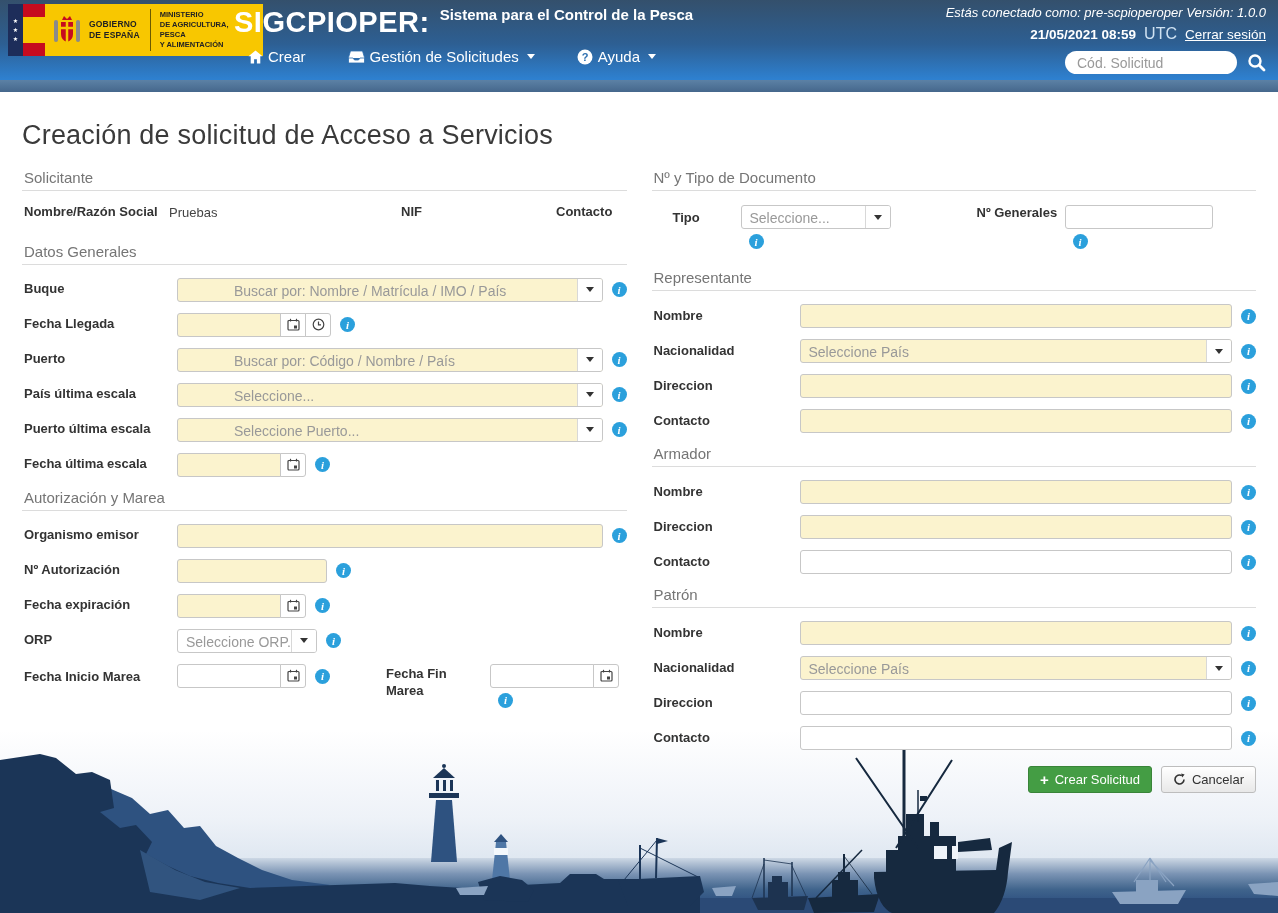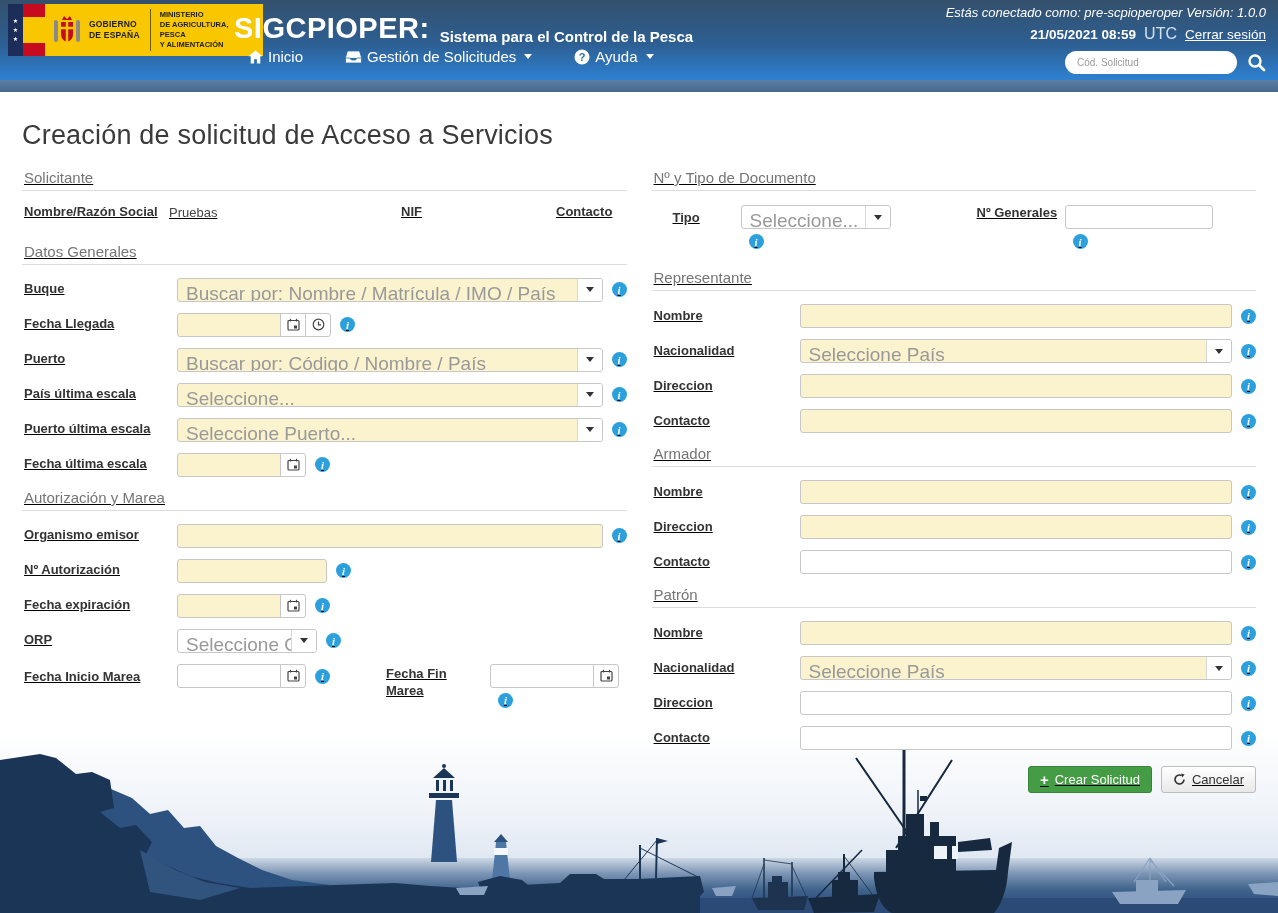--- a/index.html
+++ b/index.html
@@ -18,82 +18,82 @@
   .eu-strip span { color:#fff; font-size:6px; line-height:6px; }
   .es-flag { width:22px; display:flex; flex-direction:column; }
   .es-flag .r { flex:1; background:#c60b1e; } .es-flag .y { flex:2; background:#f8c700; }
   .crest { width:44px; display:flex; align-items:center; justify-content:center; }
   .gov-text { display:flex; flex-direction:column; justify-content:center; padding-right:10px;
     font-weight:bold; font-size:8.5px; color:#222; line-height:1.3; letter-spacing:.2px; }
   .logo-divider { width:1px; background:#6b5a00; margin:5px 0; }
   .min-text { display:flex; flex-direction:column; justify-content:center; padding:0 10px 0 9px;
     font-weight:bold; font-size:7.5px; color:#222; line-height:1.35; width:112px; }
 
-  .title-block { position:absolute; left:234px; top:6px; color:#fff; display:flex; align-items:flex-end;margin-top:6px; }
+  .title-block { position:absolute; left:234px; top:6px; color:#fff; display:flex; align-items:flex-start; }
   .app-name { font-size:29px; font-weight:bold; letter-spacing:.5px; }
   .app-subtitle { font-size:15px; font-weight:bold; margin-left:10px; }
 
   .nav { position:absolute; left:248px; top:48px; display:flex; align-items:center; gap:42px;
     color:#fff; font-size:15px; }
   .nav-item { display:flex; align-items:center; gap:5px; cursor:pointer; }
   .nav-caret { width:0; height:0; border-left:4px solid transparent; border-right:4px solid transparent;
     border-top:5px solid #fff; margin-left:3px; }
 
   .session { position:absolute; right:12px; top:5px; text-align:right; color:#fff; }
   .session-line1 { font-style:italic; font-size:13px; }
   .session-line2 { margin-top:5px; font-size:13.5px; display:flex; justify-content:flex-end;
     align-items:baseline; gap:8px; }
   .dt { font-weight:bold; } .utc { color:#cfe2f2; font-size:16px; }
   .logout { text-decoration:underline; cursor:pointer; }
   .search-wrap { margin-top:8px; display:flex; align-items:center; justify-content:flex-end; gap:10px; }
   .search-input { width:172px; height:23px; border:none; border-radius:12px; padding:0 12px;
-    font-size:10px; color:#444; outline:none; background:#fff; }
+    font-size:14px; color:#444; outline:none; background:#fff; }
   .search-input::placeholder { color:#999; }
 
   
   .content { position:relative; z-index:2; padding:0 22px; }
   h1 { font-size:27px; font-weight:500; color:#3a3a3a; margin:28px 0 2px; padding-left:0;
     letter-spacing:.2px; }
-  .columns { display:flex; gap:25px; margin-top:6px;text-decoration:underline; }
+  .columns { display:flex; gap:25px; margin-top:6px; }
   .col { flex:1; min-width:0; }
 
   .sec { font-size:15px; color:#757575; border-bottom:1px solid #dcdcdc; padding:0 0 4px 2px;
     margin:12px 0 13px; }
   .row { display:flex; align-items:center; margin-bottom:11px; }
   .lbl { font-weight:bold; font-size:13px; color:#333; line-height:1.3; }
   .l-lbl { width:155px; flex-shrink:0; padding-left:2px; }
   .r-lbl { width:148px; flex-shrink:0; padding-left:2px; }
 
   .input { height:24px; border:1px solid #c7c7c7; border-radius:3px; background:#fbf3ce;
     font-size:13px; color:#555; padding:0 8px; outline:none; }
   .input::placeholder { color:#999; }
   .white { background:#fff !important; }
 
   .select { height:24px; border:1px solid #c7c7c7; border-radius:3px; background:#fbf3ce;
     display:flex; align-items:stretch; cursor:pointer; overflow:hidden; }
-  .sel-txt { flex:1; font-size:19px; color:#999; padding:4px 8px; white-space:nowrap;
+  .sel-txt { flex:1; font-size:14px; color:#999; padding:4px 8px; white-space:nowrap;
     overflow:hidden; }
   .sel-btn { width:25px; border-left:1px solid #d8d8d8; background:#fff; display:flex;
     align-items:center; justify-content:center; flex-shrink:0; }
   .caret { width:0; height:0; border-left:4px solid transparent; border-right:4px solid transparent;
     border-top:5px solid #333; }
 
   .dategroup { display:flex; }
   .dategroup .input { width:104px; border-radius:3px 0 0 3px; }
   .icon-btn { width:26px; height:24px; border:1px solid #c7c7c7; margin-left:-1px; background:#fff;
     display:flex; align-items:center; justify-content:center; cursor:pointer; padding:0; }
   .icon-btn:last-child { border-radius:0 3px 3px 0; }
 
   .info { width:15px; height:15px; border-radius:50%; background:#2ba0dc; color:#fff;
     font:italic bold 11px "Liberation Serif", serif; display:inline-flex; align-items:center;
     justify-content:center; margin-left:9px; flex-shrink:0; cursor:pointer; }
   .stack { display:flex; flex-direction:column; }
   .stack .info { margin:5px 0 0 8px; align-self:flex-start; }
 
-  .w426 { width:426px; } .w150 { width:150px; } .w148 { width:148px; } .w140 { width:140px; }
+  .w426 { width:426px;padding-left:48px; } .w150 { width:150px; } .w148 { width:148px; } .w140 { width:140px; }
   .grow { flex:1; min-width:0;justify-content:flex-end; }
 
   .sol-row { display:grid; grid-template-columns:145px 232px 155px auto; align-items:center;
     margin:2px 0 6px; padding-left:2px; }
   .sol-row .val { font-size:13px; color:#444; }
 
   .lbl2 { width:92px; margin-left:56px; margin-right:12px; flex-shrink:0; }
   .doc-lbl1 { width:68px; margin-left:21px; flex-shrink:0; }
   .doc-lbl2 { width:88px; margin-left:86px; flex-shrink:0; }
   .doc-row { align-items:flex-start; margin-top:14px; }
@@ -150,21 +150,21 @@
     <div class="title-block">
       <span class="app-name">SIGCPIOPER:</span>
       <span class="app-subtitle">Sistema para el Control de la Pesca</span>
     </div>
 
     <div class="nav">
       <div class="nav-item">
         <svg width="15" height="14" viewBox="0 0 15 14">
           <path d="M7.5 0.5 L14.5 6.3 H12.3 V13.5 H8.9 V9.3 H6.1 V13.5 H2.7 V6.3 H0.5 Z" fill="#fff"></path>
         </svg>
-        <span>Inicio</span>
+        <span>Crear</span>
       </div>
       <div class="nav-item">
         <svg width="17" height="14" viewBox="0 0 17 14">
           <path d="M2.5 1 H14.5 L16.5 7.5 V13 H0.5 V7.5 Z M0.5 8 H5 L6.5 10 H10.5 L12 8 H16.5" fill="#fff" stroke="#2d6fb0" stroke-width="0.8"></path>
         </svg>
         <span>Gestión de Solicitudes</span>
         <span class="nav-caret"></span>
       </div>
       <div class="nav-item">
         <svg width="16" height="16" viewBox="0 0 16 16">

